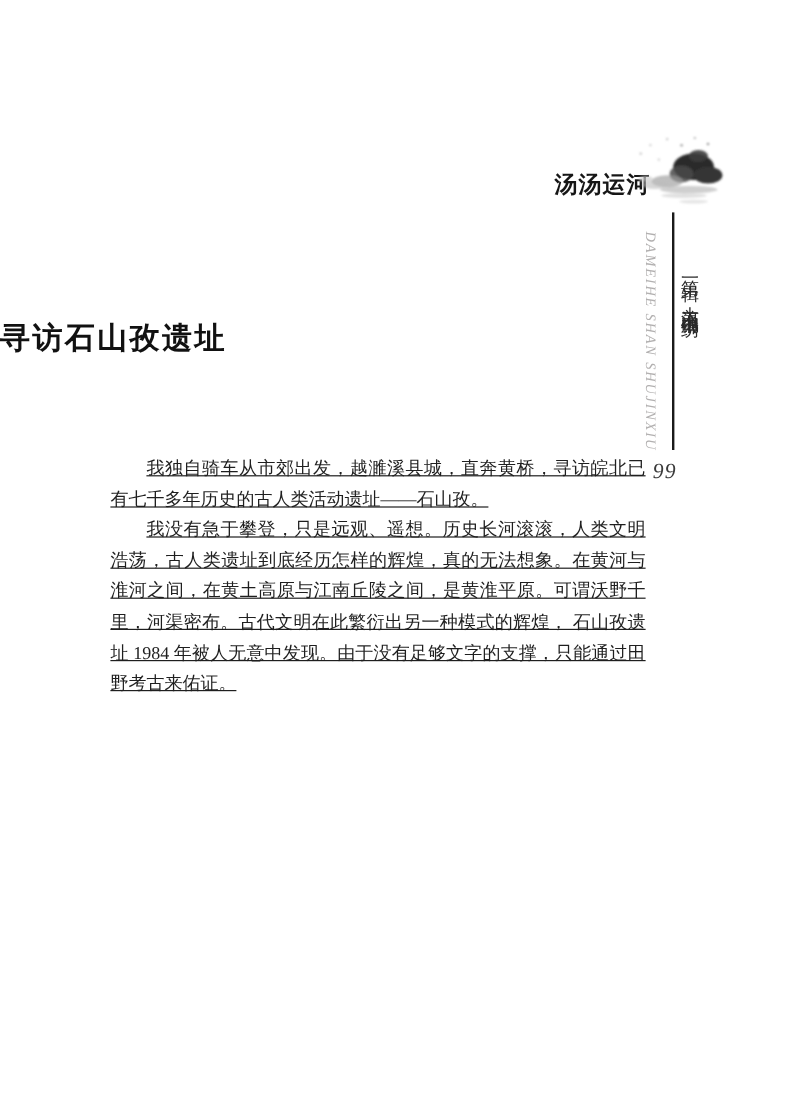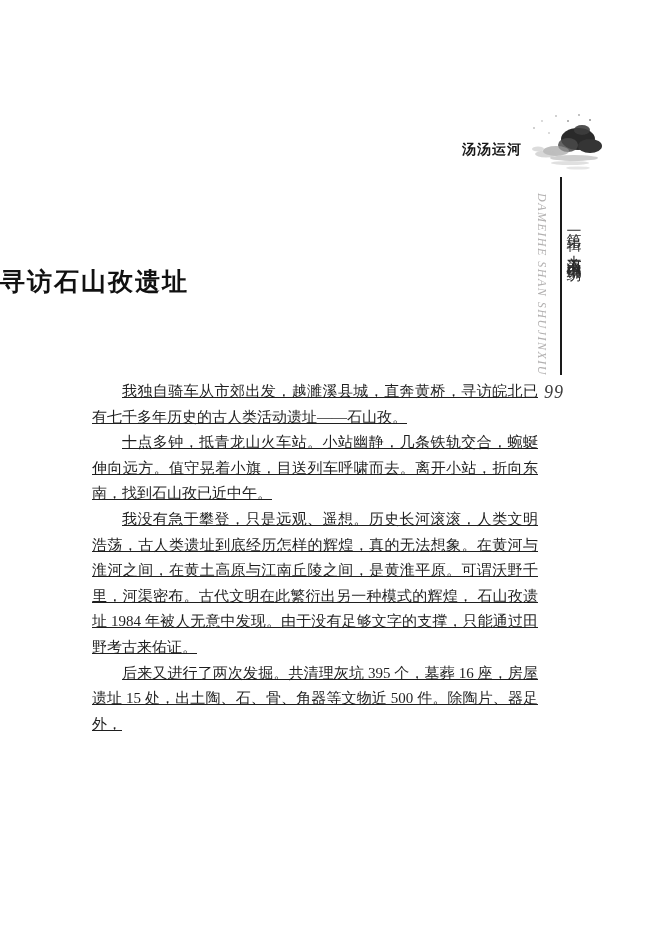--- a/index.html
+++ b/index.html
@@ -17,21 +17,21 @@
     color: #1f1f1f;
   }
 
   
   .series-title {
     position: absolute;
     left: 462px;
     top: 141px;
     font-family: "Liberation Sans", "DejaVu Sans", sans-serif;
     font-weight: bold;
-    font-size: 14px;
+    font-size: 19px;
     letter-spacing: 1px;
     color: #161616;
     white-space: nowrap;
   }
   .ink-painting {
     position: absolute;
     left: 516px;
     top: 108px;
     width: 90px;
     height: 66px;
@@ -154,18 +154,16 @@
     <span class="volume-label">第一辑</span>
     <span class="book-title">大美河山书锦绣</span>
   </div>
 
   <div class="page-number">99</div>
 
   <h1 class="article-title">寻访石山孜遗址</h1>
 
   <div class="article-body">
     <p>我独自骑车从市郊出发，越濉溪县城，直奔黄桥，寻访皖北已有七千多年历史的古人类活动遗址——石山孜。</p>
-    <p>十点多钟，抵青龙山火车站。小站幽静，几条铁轨交合，蜿蜒伸向远方。值守晃着小旗，目送列车呼啸而去。离开小站，折向东南，找到石山孜已近中午。</p>
     <p>我没有急于攀登，只是远观、遥想。历史长河滚滚，人类文明浩荡，古人类遗址到底经历怎样的辉煌，真的无法想象。在黄河与淮河之间，在黄土高原与江南丘陵之间，是黄淮平原。可谓沃野千里，河渠密布。古代文明在此繁衍出另一种模式的辉煌， 石山孜遗址 1984 年被人无意中发现。由于没有足够文字的支撑，只能通过田野考古来佑证。</p>
-    <p>后来又进行了两次发掘。共清理灰坑 395 个，墓葬 16 座，房屋遗址 15 处，出土陶、石、骨、角器等文物近 500 件。除陶片、器足外，</p>
   </div>
 
 </div>
 
 </body></html>

